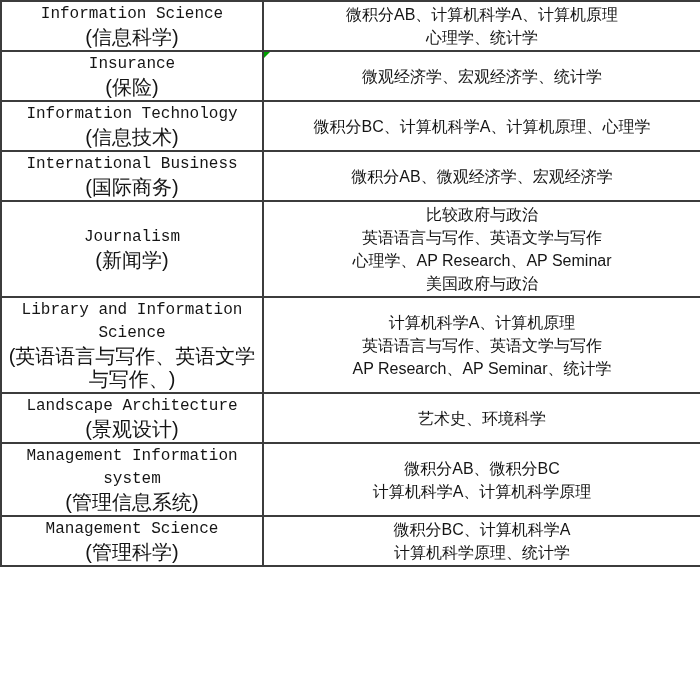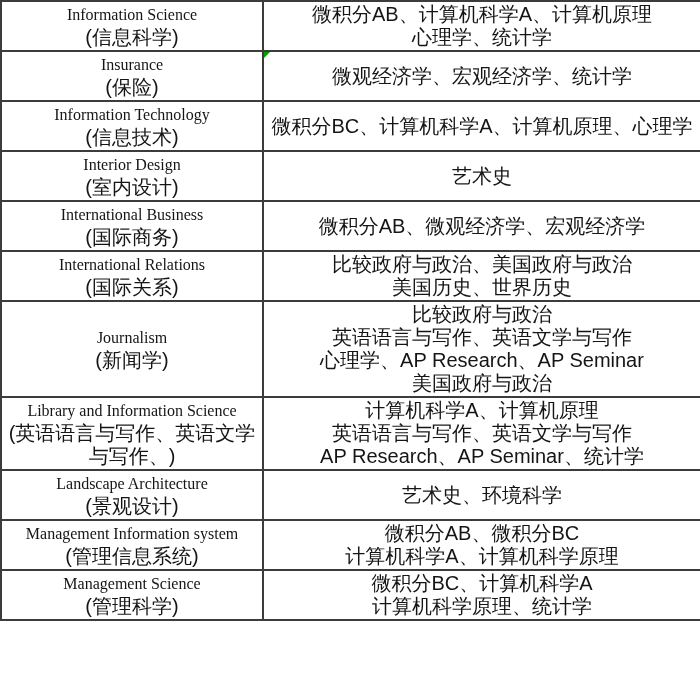--- a/index.html
+++ b/index.html
@@ -22,34 +22,34 @@
   table.ap-table td {
     border: 2px solid #3c3c3c;
     vertical-align: middle;
     text-align: center;
     padding: 1px 5px;
     color: #151515;
     position: relative;
     overflow: hidden;
   }
   .major-en {
-    font-family: Liberation Serif, serif;
+    font-family: Liberation Mono, monospace;
     font-size: 16px;
     line-height: 23px;
     color: #151515;
   }
   .major-zh {
     font-family: "Liberation Sans", sans-serif;
     font-size: 20px;
     line-height: 23px;
     color: #151515;
   }
   .course-line {
     font-family: "Liberation Sans", sans-serif;
-    font-size: 20px;
+    font-size: 16px;
     line-height: 23px;
     color: #151515;
     white-space: nowrap;
   }
   .cell-flag {
     position: absolute;
     top: 0;
     left: 0;
     width: 0;
     height: 0;
@@ -92,50 +92,31 @@
   <tr>
     <td class="cell-major">
       <div class="major-en">Information Technology</div>
       <div class="major-zh">(信息技术)</div>
     </td>
     <td class="cell-courses">
             <div class="course-line">微积分BC、计算机科学A、计算机原理、心理学</div>
           </td>
   </tr>
 
-  <tr>
-    <td class="cell-major">
-      <div class="major-en">Interior Design</div>
-      <div class="major-zh">(室内设计)</div>
-    </td>
-    <td class="cell-courses">
-            <div class="course-line">艺术史</div>
-          </td>
-  </tr>
 
   <tr>
     <td class="cell-major">
       <div class="major-en">International Business</div>
       <div class="major-zh">(国际商务)</div>
     </td>
     <td class="cell-courses">
             <div class="course-line">微积分AB、微观经济学、宏观经济学</div>
           </td>
   </tr>
 
-  <tr>
-    <td class="cell-major">
-      <div class="major-en">International Relations</div>
-      <div class="major-zh">(国际关系)</div>
-    </td>
-    <td class="cell-courses">
-            <div class="course-line">比较政府与政治、美国政府与政治</div>
-            <div class="course-line">美国历史、世界历史</div>
-          </td>
-  </tr>
 
 
   <tr>
     <td class="cell-major">
       <div class="major-en">Journalism</div>
       <div class="major-zh">(新闻学)</div>
     </td>
     <td class="cell-courses">
             <div class="course-line">比较政府与政治</div>
             <div class="course-line">英语语言与写作、英语文学与写作</div>

